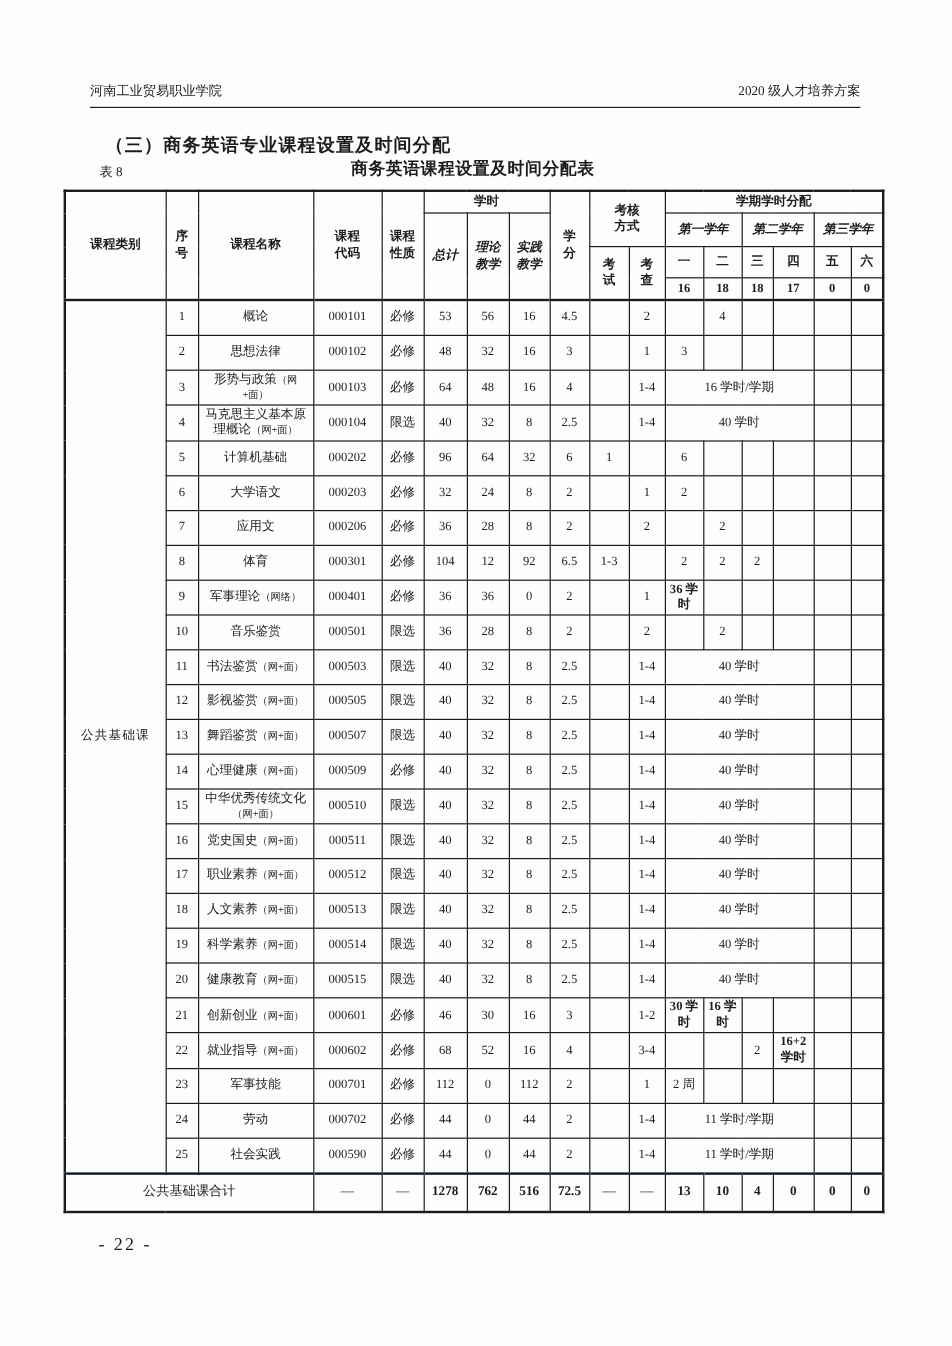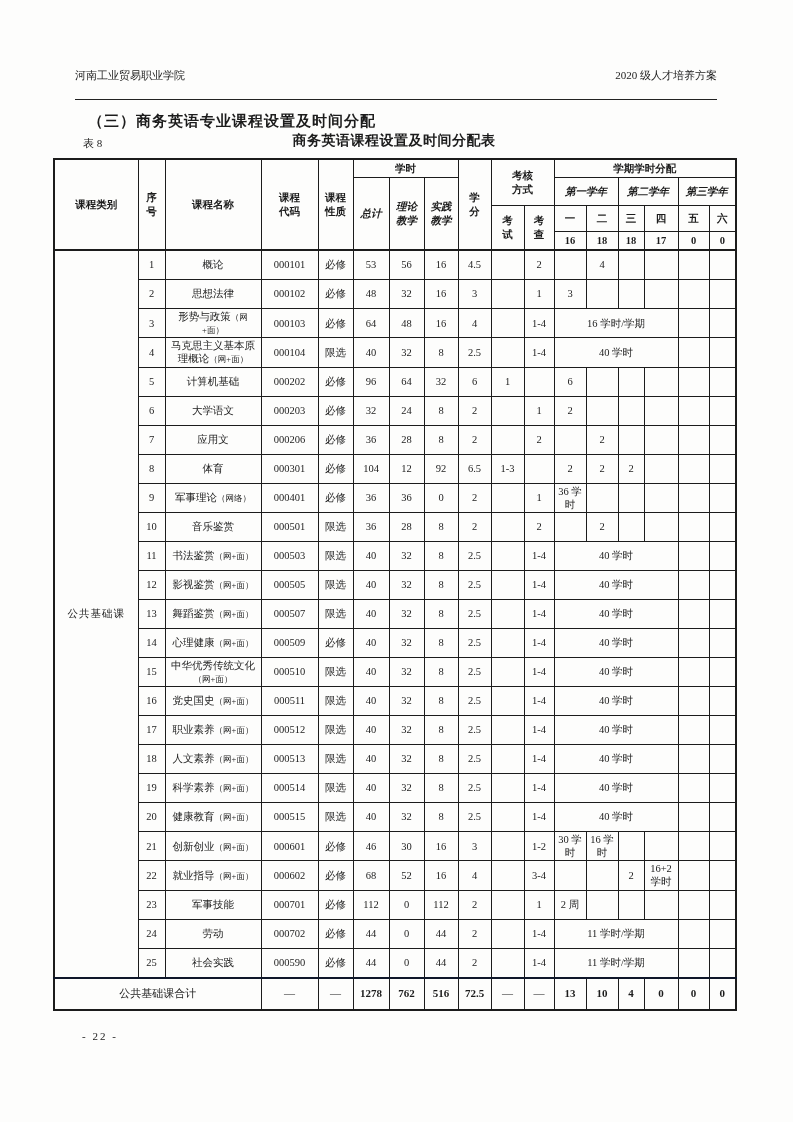--- a/index.html
+++ b/index.html
@@ -4,21 +4,21 @@
 <style>
   html,body{margin:0;padding:0;background:#ffffff;}
   .page{
     position:relative;width:793px;height:1122px;background:#fdfdfc;
     font-family:"Liberation Serif","DejaVu Serif",serif;color:#1c1c1c;
     overflow:hidden;
   }
   .doc-header{
     position:absolute;left:75px;right:76px;top:68px;
     display:flex;justify-content:space-between;align-items:flex-end;
-    font-size:11px;border-bottom:1.5px solid #222;padding-bottom:16px;
+    font-size:11px;border-bottom:1.5px solid #222;padding-bottom:6px;
   }
   .section-title{
     position:absolute;left:88px;top:112px;font-size:15px;font-weight:bold;
     letter-spacing:1px;
   }
   .caption-row{position:absolute;left:53px;top:132px;width:682px;height:20px;}
   .table-label{position:absolute;left:30px;top:4px;font-size:11px;}
   .table-caption{
     position:absolute;left:0;right:0;top:0;text-align:center;
     font-size:14px;font-weight:bold;letter-spacing:0.5px;
@@ -35,25 +35,25 @@
   table.sched thead th{font-weight:bold;white-space:pre-line;}
   tr.hrow1 th{height:15px;}
   tr.hrow2 th{height:25px;font-style:italic;}
   tr.hrow3 th{height:23px;}
   tr.hrow4 th{height:15px;font-size:10.5px;}
   thead tr.hrow4 th{border-bottom:2px solid #1c1c1c;}
   thead th.deep{border-bottom:2px solid #1c1c1c;}
   tbody td{height:26px;}
   td.name-cell{text-align:left;padding-left:4px;margin-left:27px;}
   .sfx{font-size:8.5px;}
-  td.tiny{font-size:7px;line-height:1.1;padding:0 1px;}
+  td.tiny{font-size:7px;line-height:1.1;padding:0 1px;font-weight:bold;}
   td.cat{font-size:11px;letter-spacing:1px;}
   tr.total-row td{height:28px;border-top:2px solid #0f172a;font-size:11px;}
   tr.total-row td.num{font-weight:bold;}
-  .page-number{position:absolute;left:82px;top:1030px;font-size:11px;letter-spacing:2px;}
+  .page-number{position:absolute;left:82px;top:1030px;font-size:15px;letter-spacing:2px;}
 </style>
 </head>
 <body>
 
 <div class="page">
 
   <div class="doc-header">
     <span>河南工业贸易职业学院</span>
     <span>2020 级人才培养方案</span>
   </div>

